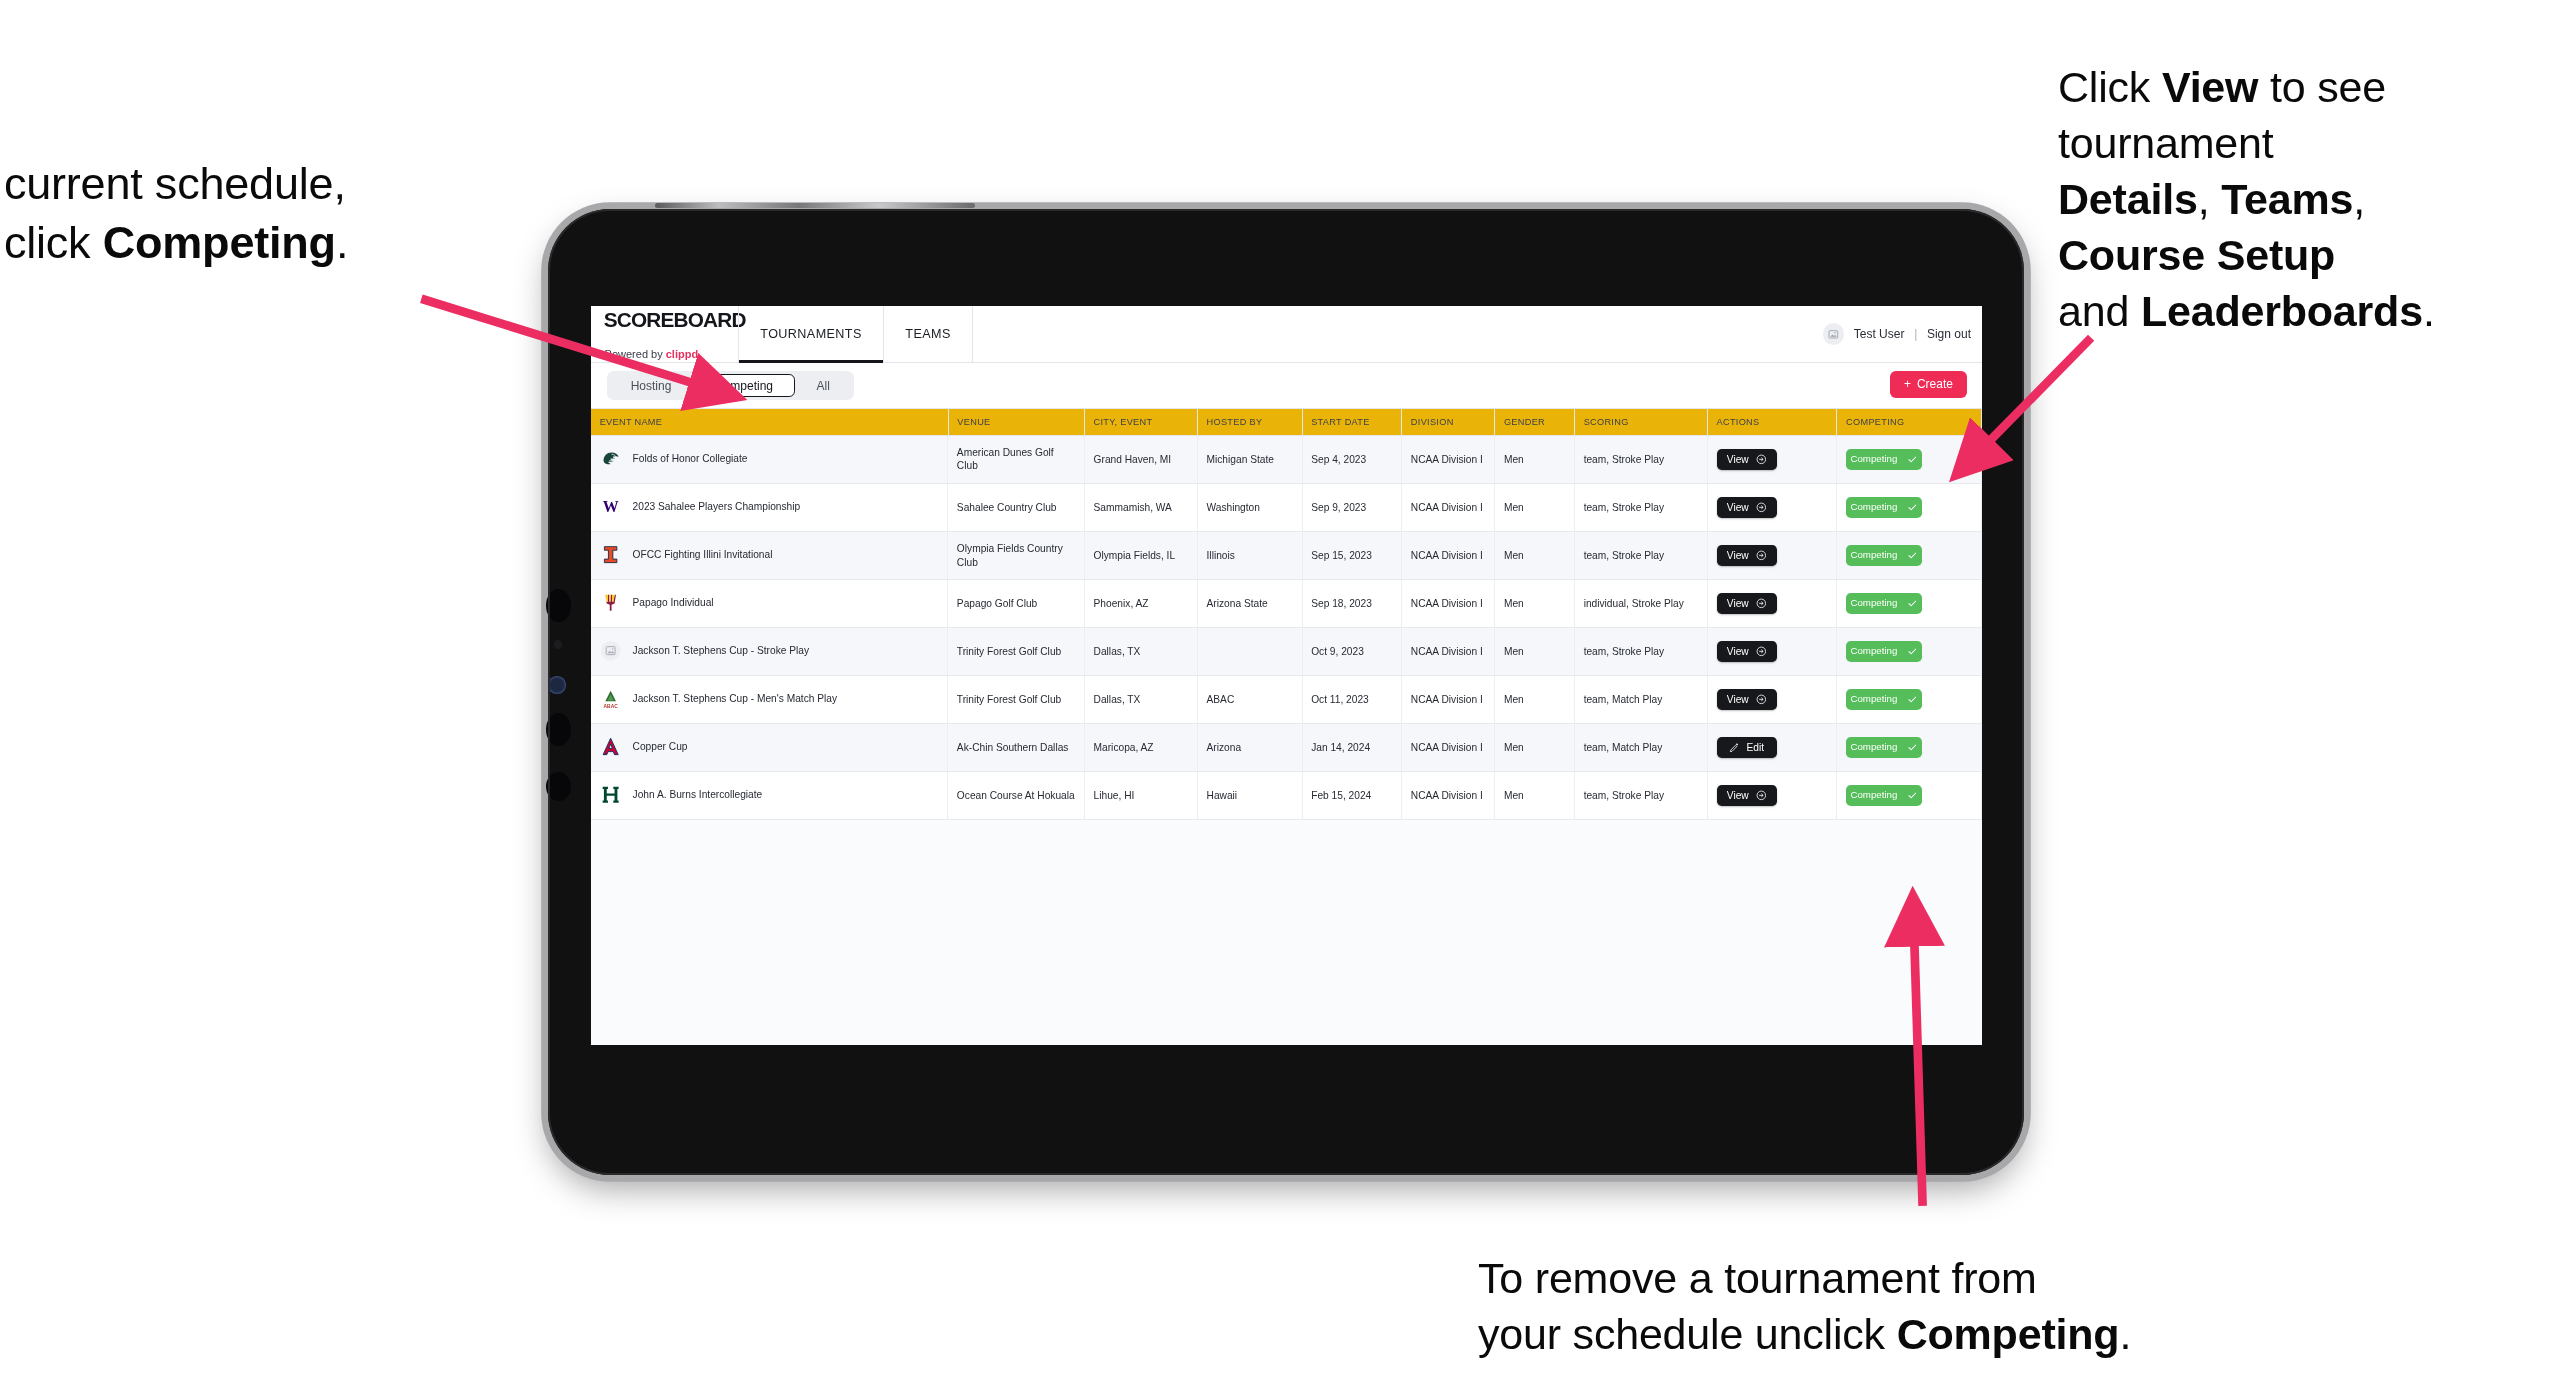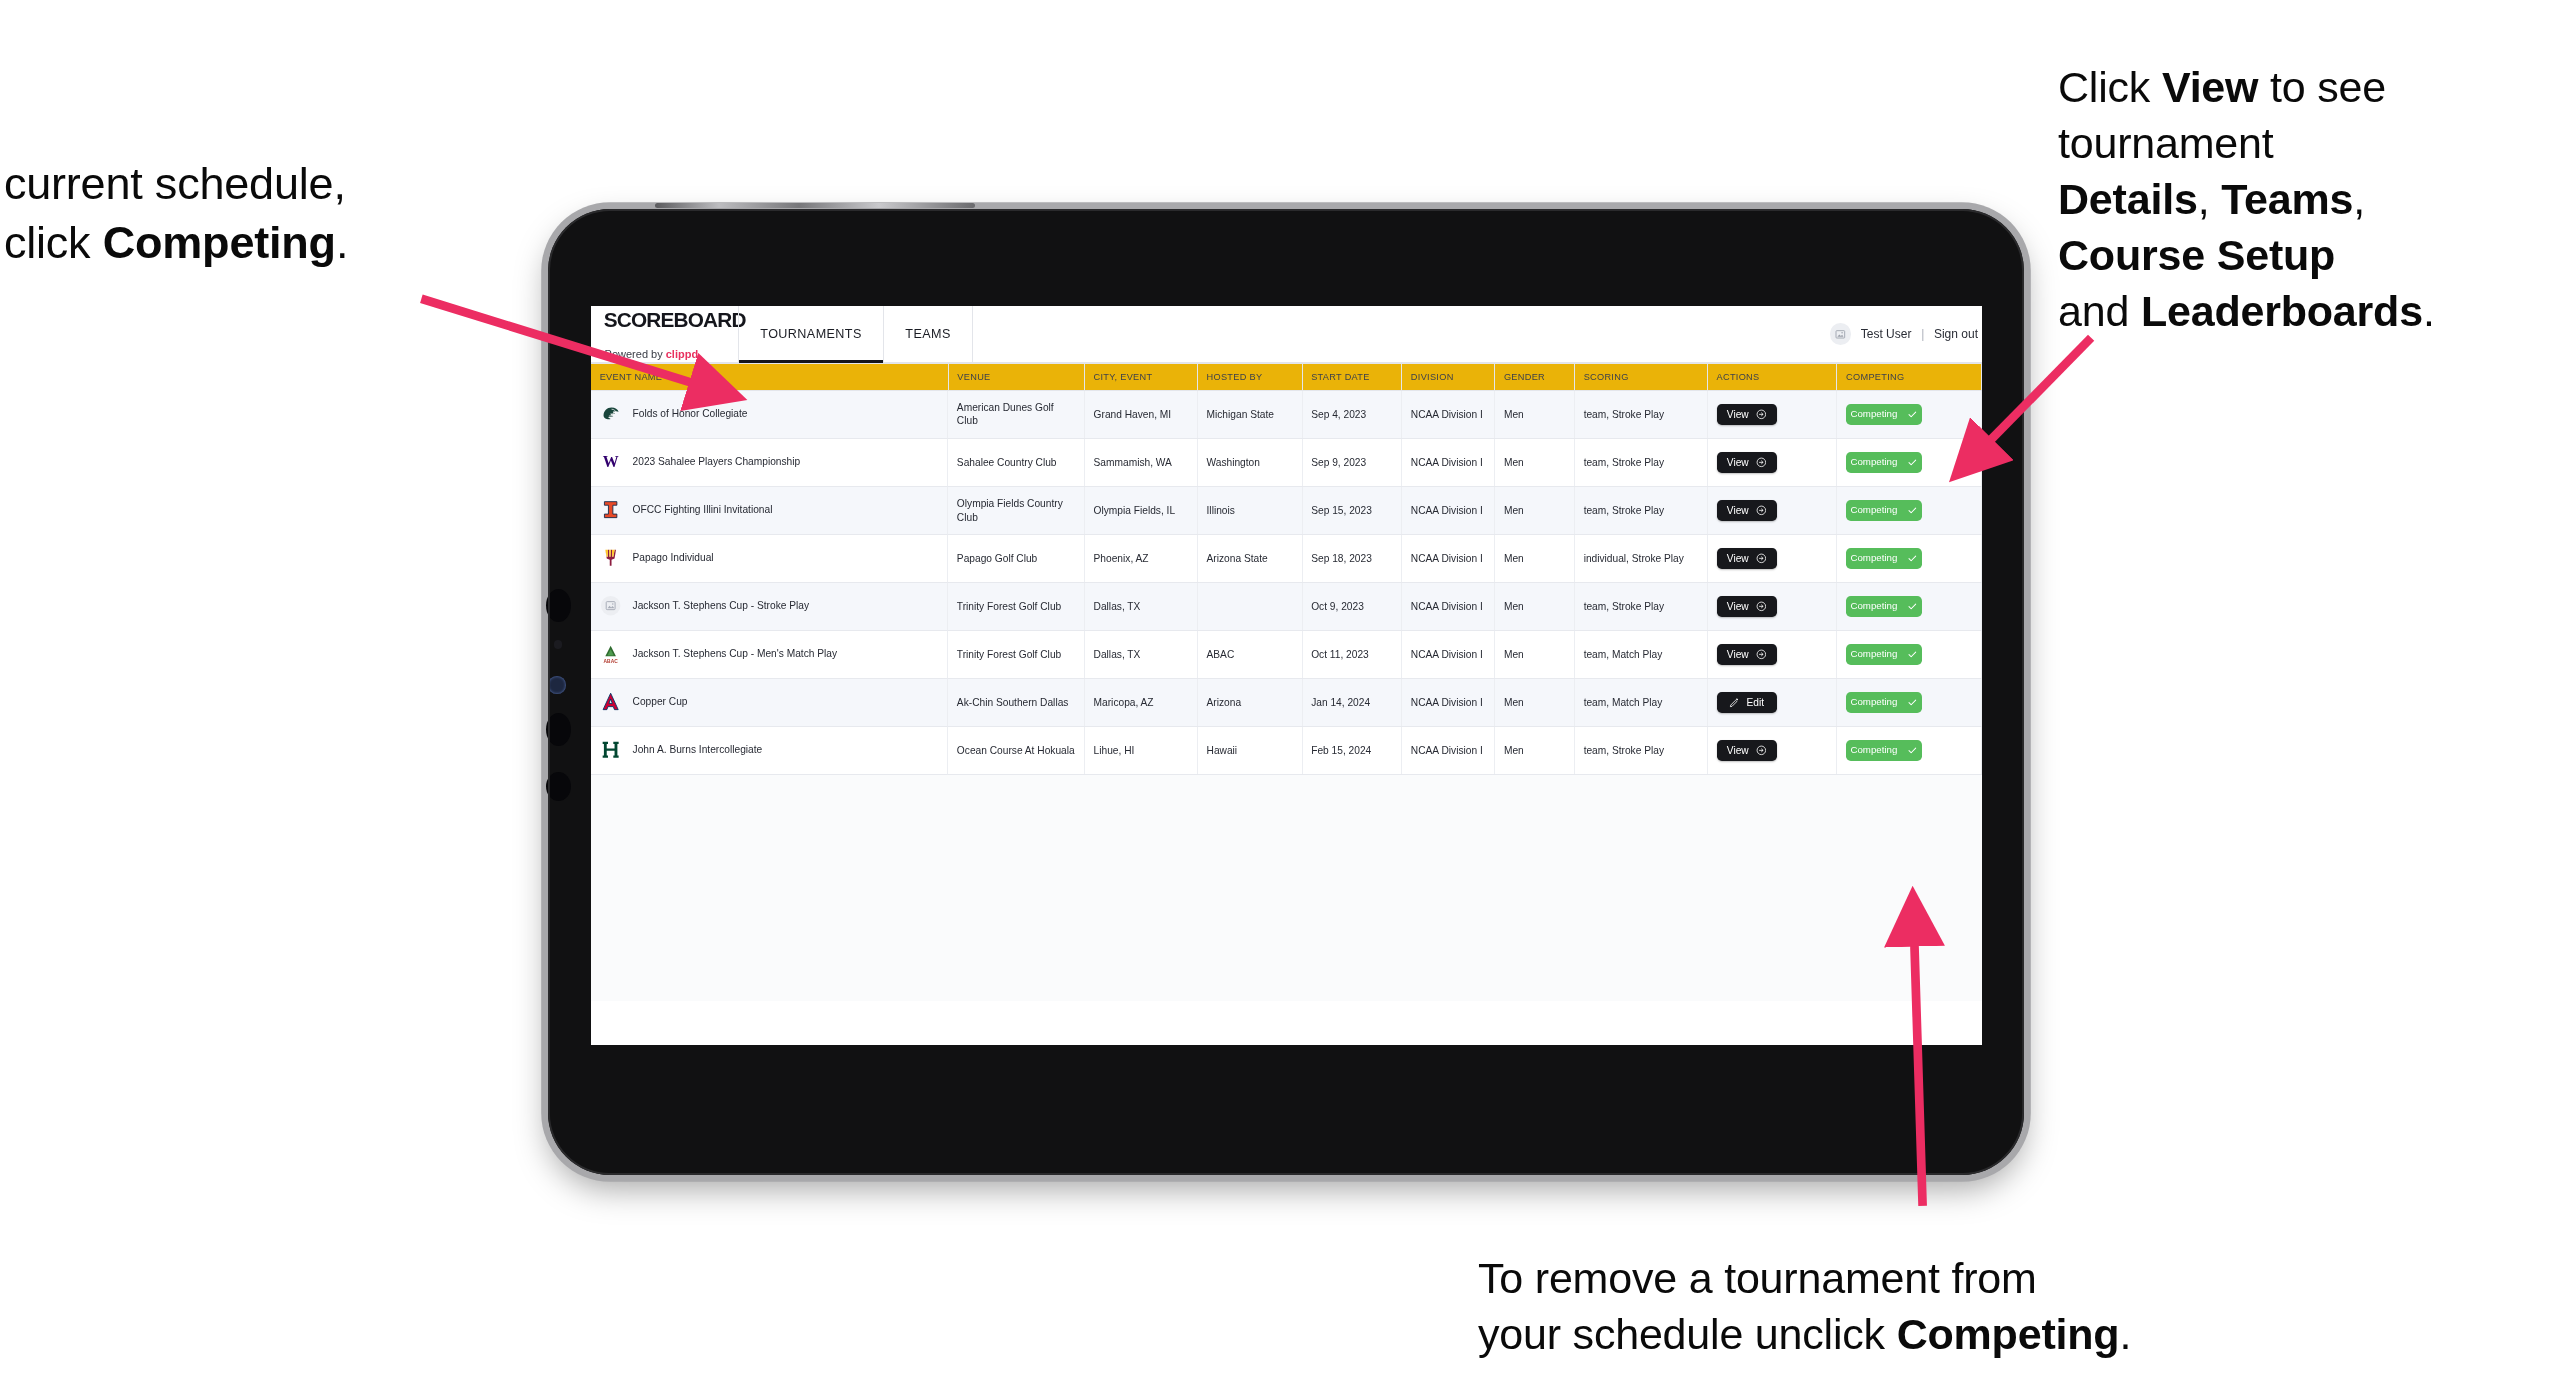--- a/index.html
+++ b/index.html
@@ -75,21 +75,21 @@
   }
   #brand-sub{font-size:11px;color:#3a3d46;margin-top:16px;}
   #brand-sub .pink{color:#e8315f;font-weight:700;}
   .navtab{
     display:flex;align-items:center;justify-content:center;
     padding:0 21.3px;font-size:12.6px;color:#1b1d24;letter-spacing:0.4px;
     border-left:1px solid #e3e5ea;box-sizing:border-box;cursor:pointer;position:relative;
   }
   .navtab.active:after{content:"";position:absolute;left:0;right:0;bottom:-1px;height:2.9px;background:#15161c;}
   #nav-spacer{flex:1;border-left:1px solid #e3e5ea;}
-  #user-area{display:flex;align-items:center;gap:9.7px;padding-right:4px;font-size:12px;color:#2a2d36;}
+  #user-area{display:flex;align-items:center;gap:9.7px;padding-right:11px;font-size:12px;color:#2a2d36;}
   #avatar{width:21.3px;height:21.3px;border-radius:50%;background:#eceef2;display:flex;align-items:center;justify-content:center;}
   #avatar svg{display:block;}
   .user-sep{color:#aeb2bc;}
   #signout{color:#2a2d36;cursor:pointer;text-align:right;}
 
   
   #filter-bar{
     height:45px;background:#ffffff;display:flex;align-items:center;
     padding:0 15.5px;position:relative;box-sizing:border-box;
   }
@@ -219,20 +219,37 @@
             <path d="M3.5 11.5l3-3.2 2.2 2.3 2-2.1 2 3z" fill="#9ba0ab"></path>
             <circle cx="10.6" cy="5.6" r="1.1" fill="#9ba0ab"></circle>
           </svg>
         </div>
         <span>Test User</span>
         <span class="user-sep">|</span>
         <span id="signout">Sign out</span>
       </div>
     </div>
 
+    <div id="filter-bar">
+      <div id="seg">
+        <div class="seg-item">
+          <span>Hosting</span>
+        </div>
+        <div class="seg-item active">
+          <span>Competing</span>
+        </div>
+        <div class="seg-item">
+          <span>All</span>
+        </div>
+      </div>
+      <button id="create-btn">
+        <span>+</span>
+        <span>Create</span>
+      </button>
+    </div>
 
     <div id="table-wrap">
       <table>
         <colgroup>
           <col class="c-event">
             <col class="c-venue">
             <col class="c-city">
             <col class="c-host">
           <col class="c-date">
             <col class="c-div">

